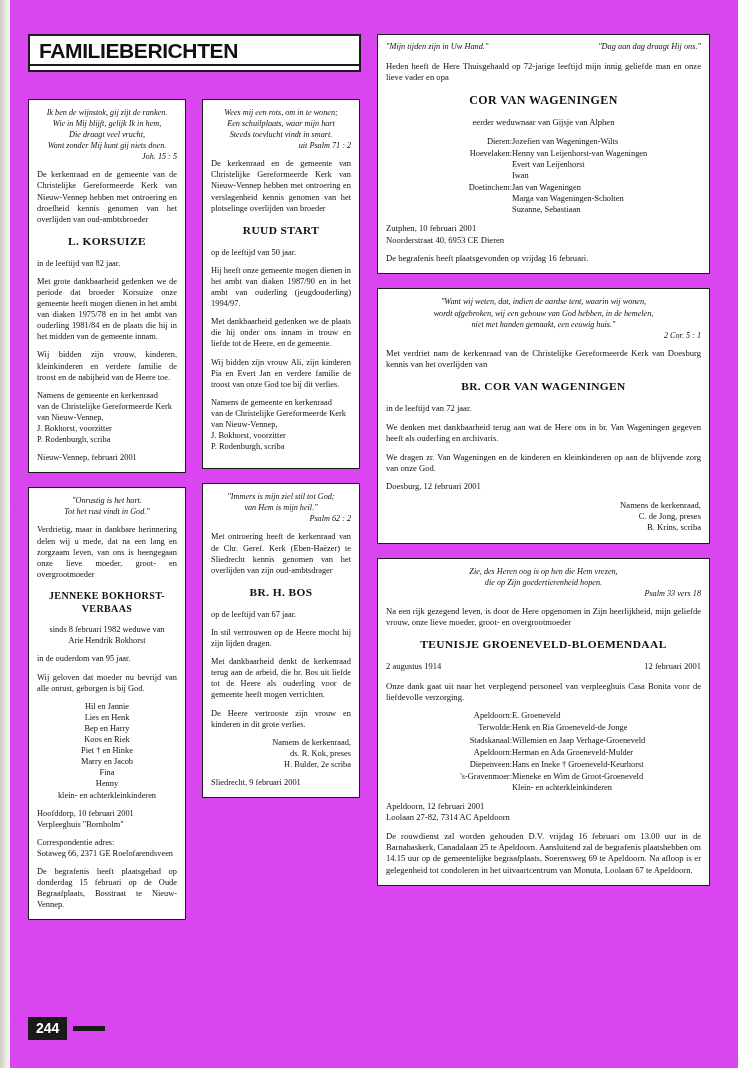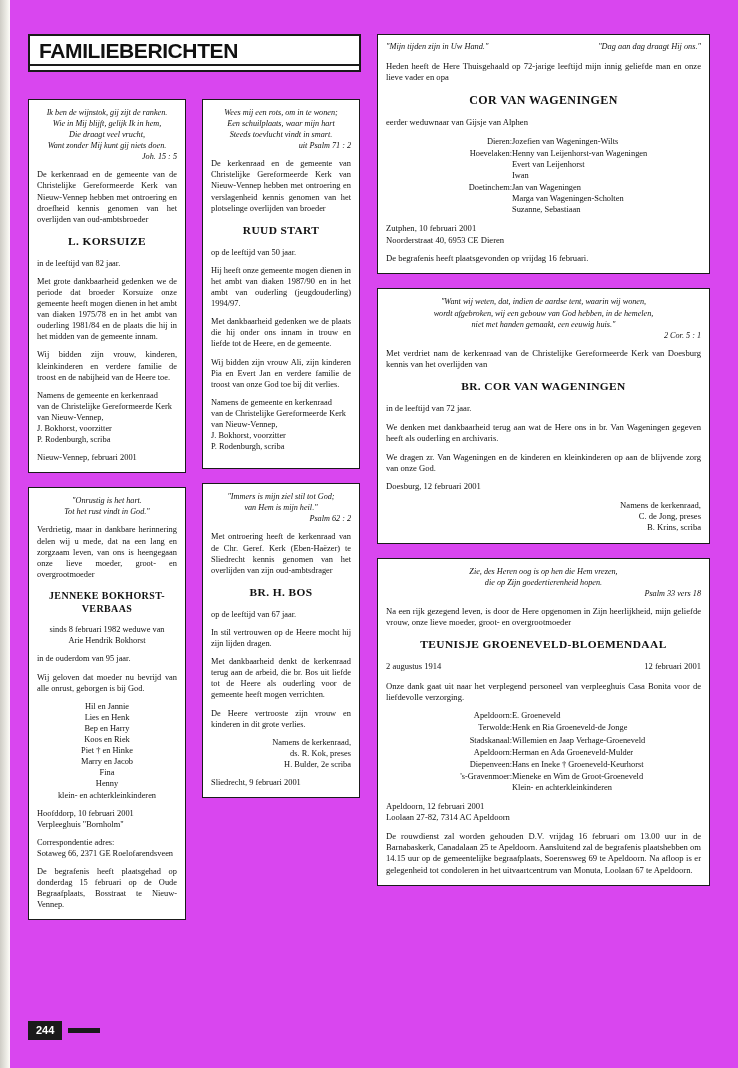--- a/index.html
+++ b/index.html
@@ -120,21 +120,21 @@
     margin: 9px 0 9px 0;
   }
   .name.small { font-size: 10px; }
   .name.big { font-size: 12px; }
 
   .p {
     margin: 0 0 7px 0;
     text-align: justify;
   }
   .p.last { margin-bottom: 0; }
-  .p.center { }
+  .p.center { text-align: center; }
 
   .blk {
     margin: 0 0 7px 0;
   }
   .blk .ln { display: block; }
   .center-lines { text-align: center; }
   .center-lines .ln { display: block; }
 
   .family-table {
     width: 100%;
@@ -168,21 +168,21 @@
     left: 28px;
     bottom: 28px;
     display: flex;
     align-items: center;
   }
   .folio .num {
     background: #1a1a1a;
     color: #fff;
     font-family: "Liberation Sans", sans-serif;
     font-weight: bold;
-    font-size: 11px;
+    font-size: 14px;
     padding: 3px 8px 4px 8px;
   }
   .folio .bar {
     width: 32px;
     height: 5px;
     background: #1a1a1a;
     margin-left: 6px;
   }
   .edge {
     position: absolute;

